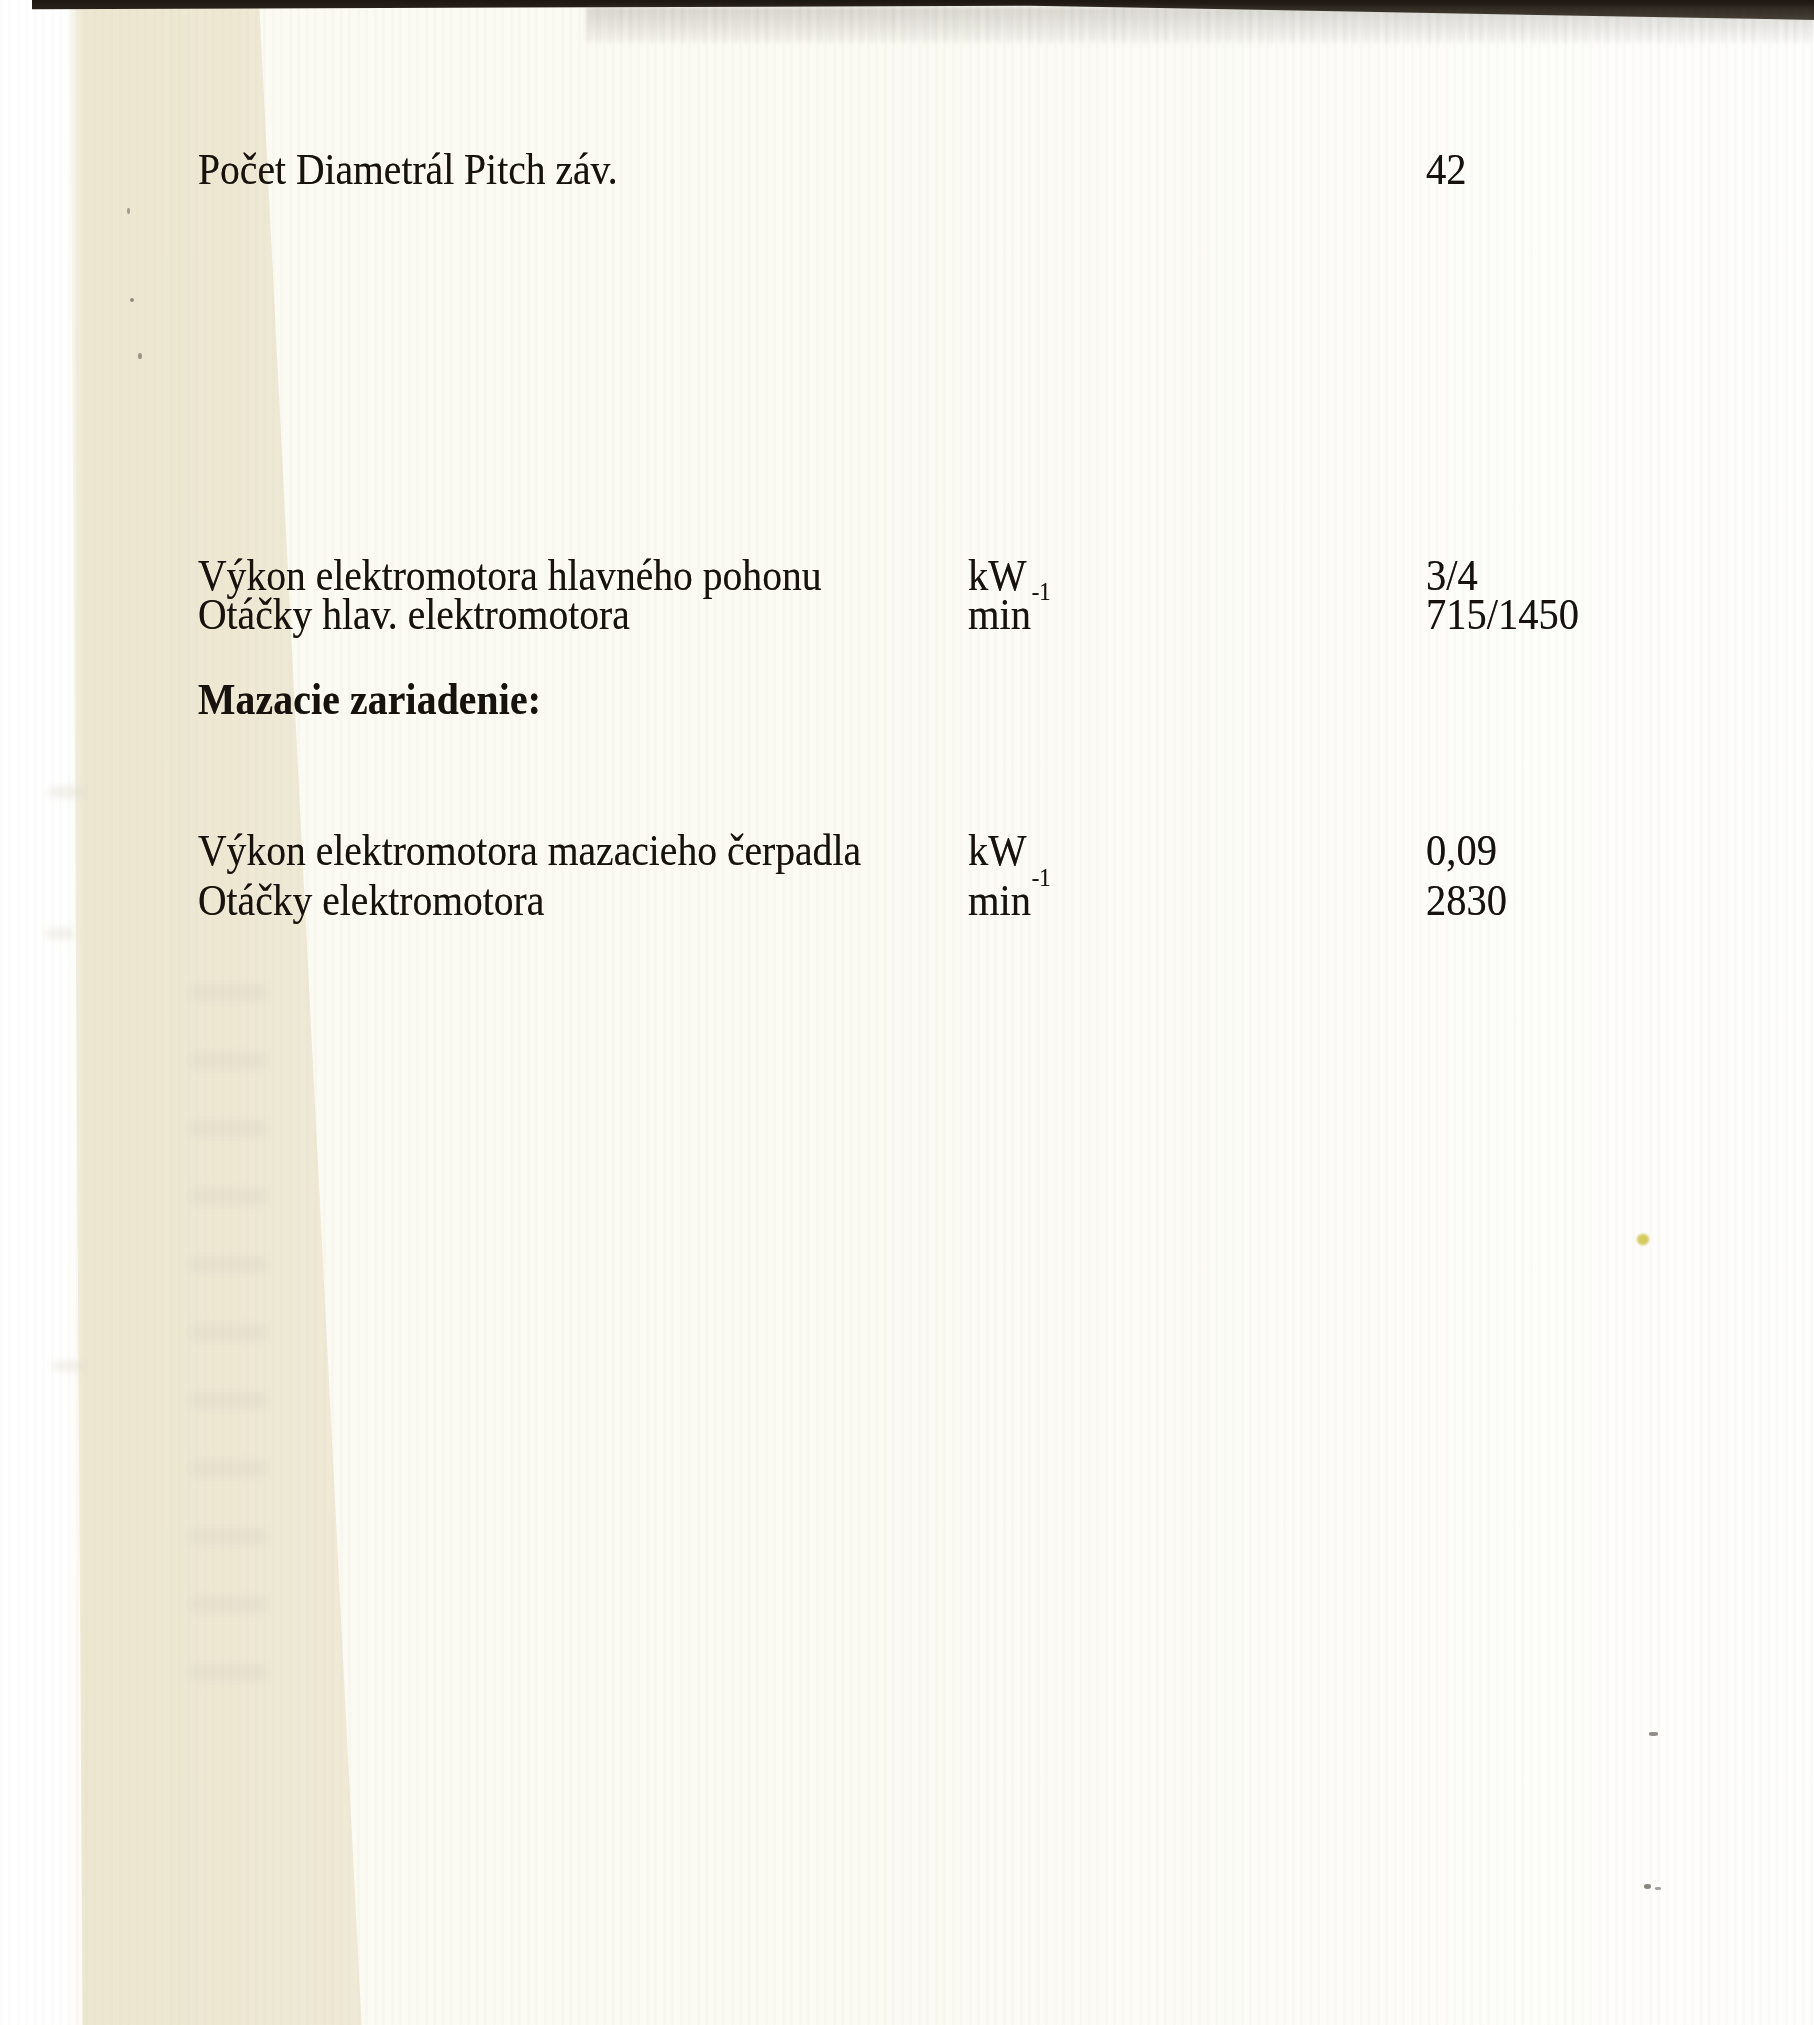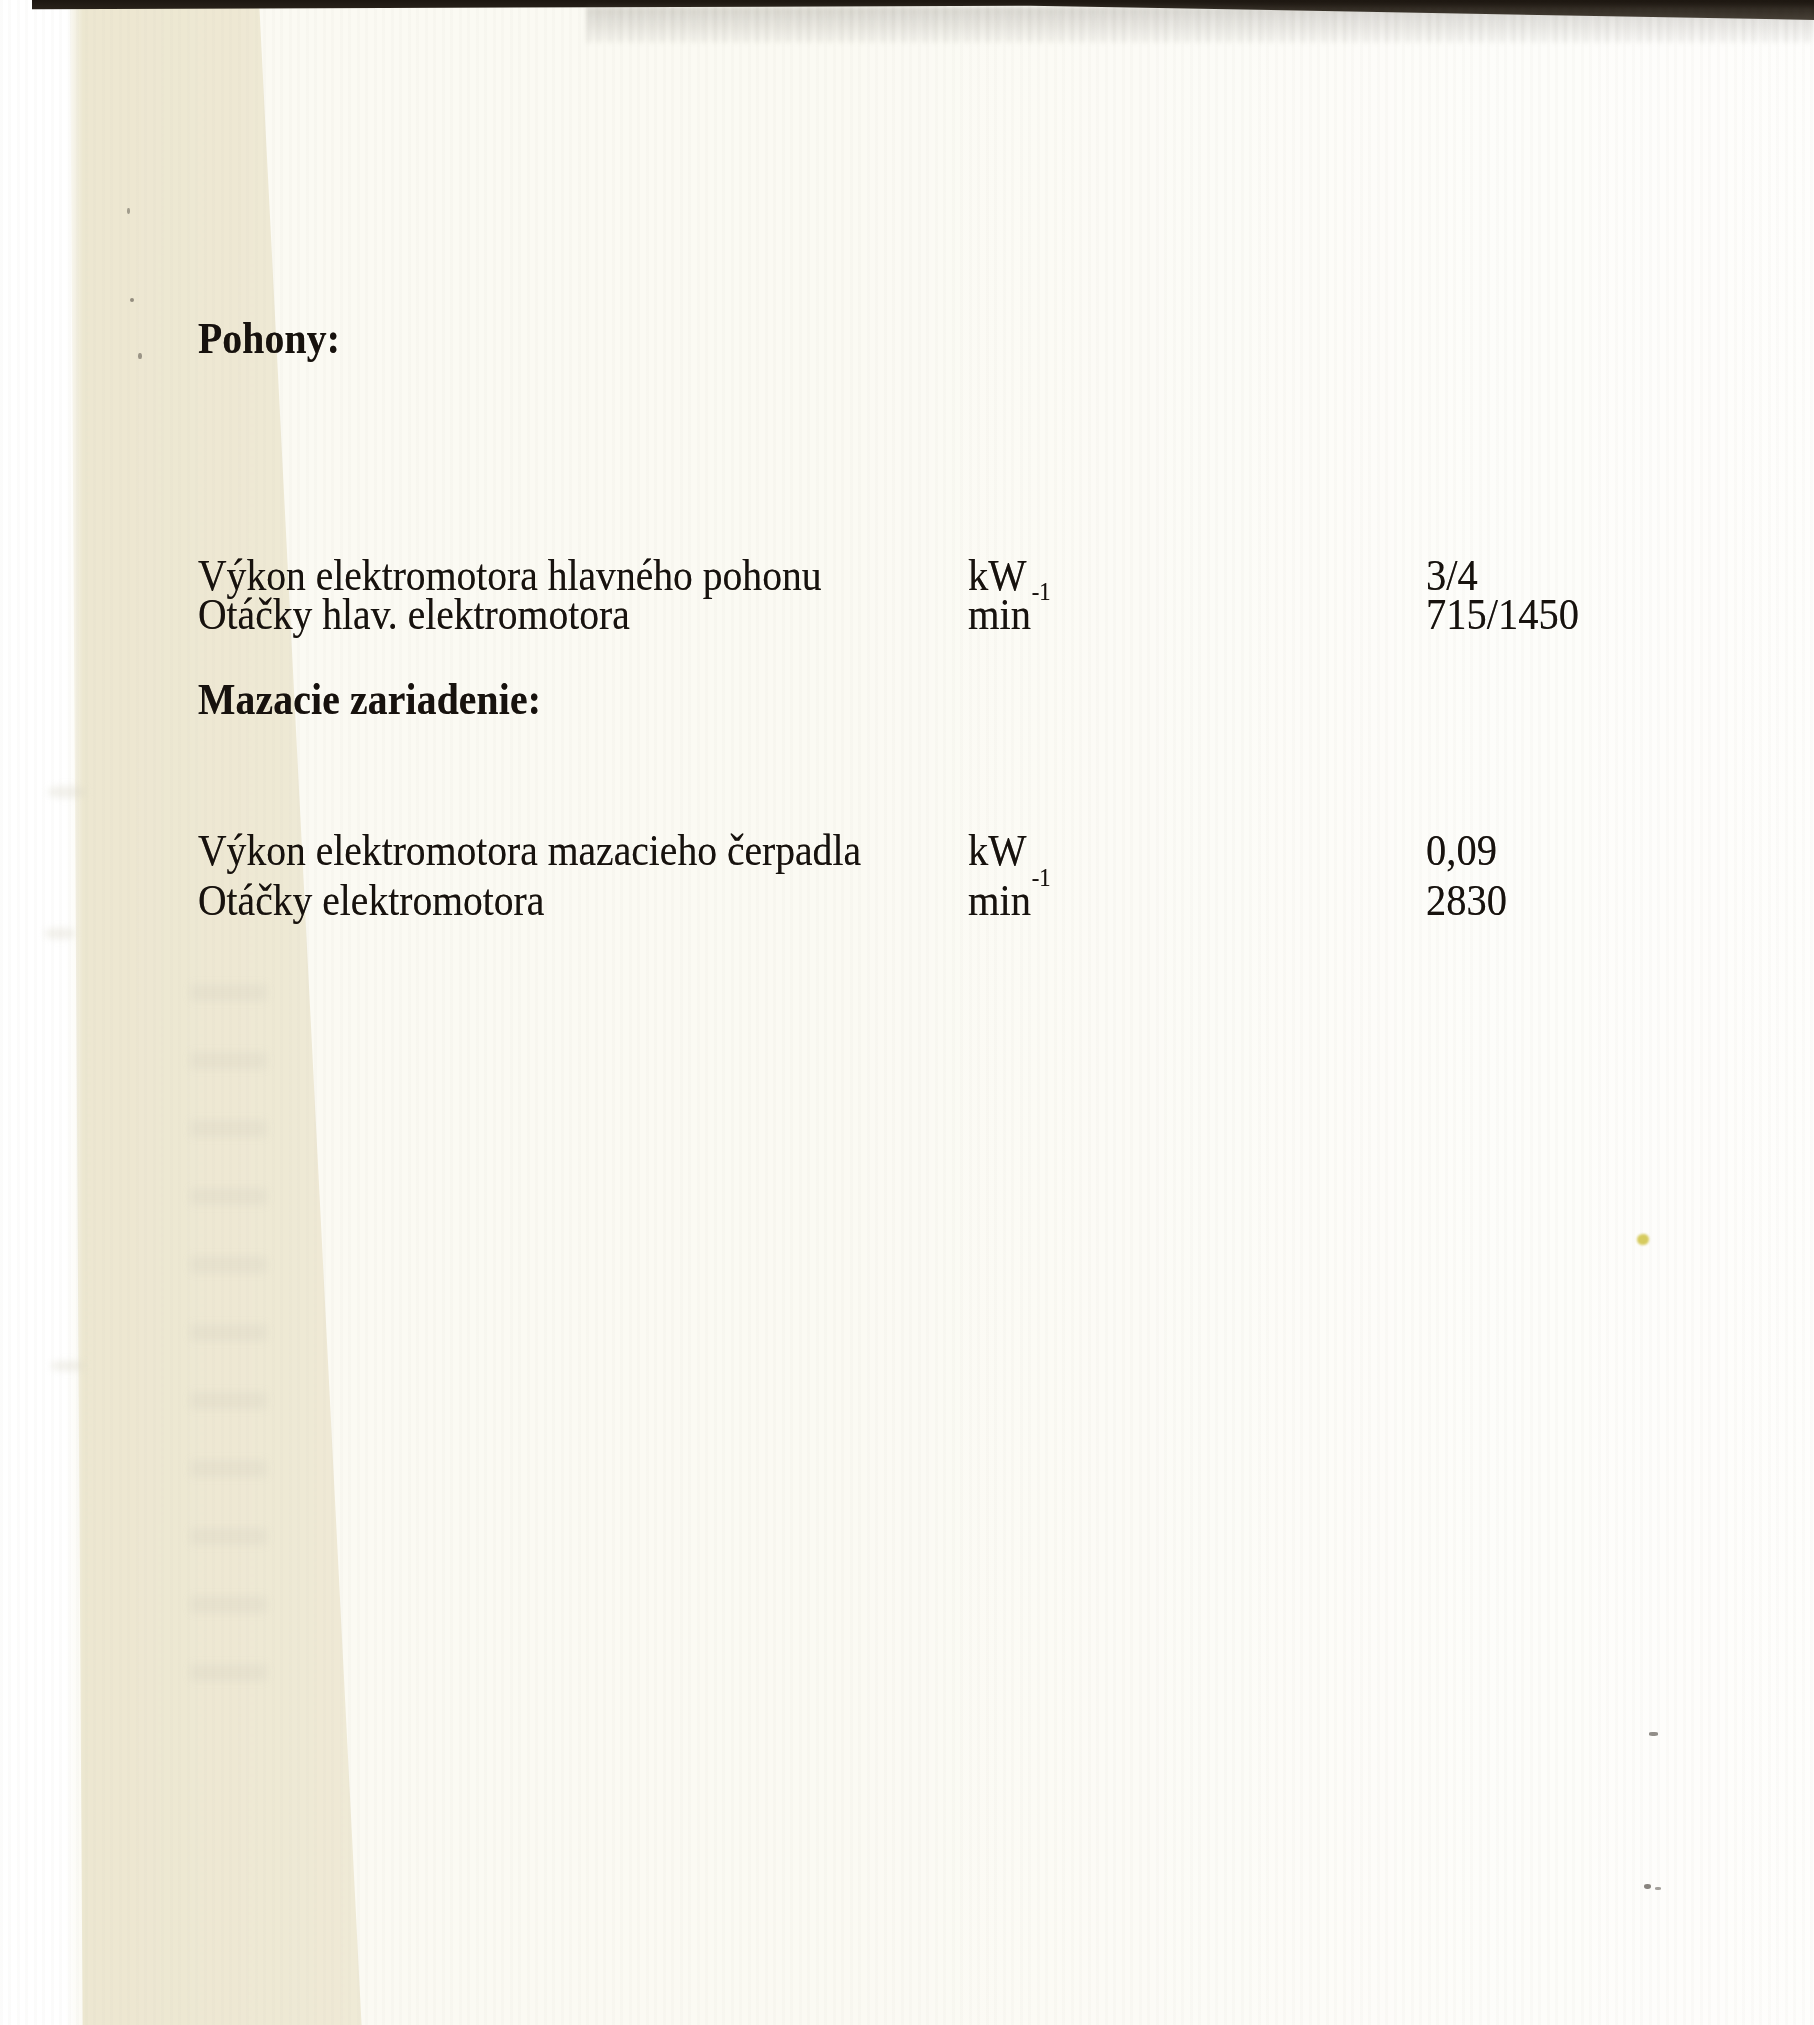--- a/index.html
+++ b/index.html
@@ -119,25 +119,27 @@
 
   <div class="speck" style="left:127px;top:208px;width:3.2px;height:6px;opacity:.45;border-radius:40%;"></div>
   <div class="speck" style="left:130px;top:298px;width:4px;height:4px;opacity:.55;"></div>
   <div class="speck" style="left:138px;top:353px;width:3.6px;height:5.7px;opacity:.5;border-radius:45%;"></div>
   <div class="speck" style="left:1649px;top:1732px;width:8.5px;height:3.6px;opacity:.6;border-radius:40%;"></div>
   <div class="speck" style="left:1644px;top:1884px;width:6.9px;height:5.3px;opacity:.65;border-radius:45%;"></div>
   <div class="speck" style="left:1655px;top:1887px;width:5.7px;height:2.8px;opacity:.5;border-radius:40%;"></div>
 
   <div class="yellow-dot"></div>
 
+  <div class="row" style="top:142px">
+    <span class="label">Počet Diametrál Pitch záv.</span>
+    <span class="unit"><span></span><sup class="sup"></sup></span>
+    <span class="value">42</span>
+  </div>
 
 
-  <div class="row heading" style="top:311px">
-    <span class="label">Pohony:</span>
-  </div>
 
 
 
   <div class="row" style="top:548px">
     <span class="label">Výkon elektromotora hlavného pohonu</span>
     <span class="unit"><span>kW</span><sup class="sup"></sup></span>
     <span class="value">3/4</span>
   </div>
 
   <div class="row" style="top:587px">

